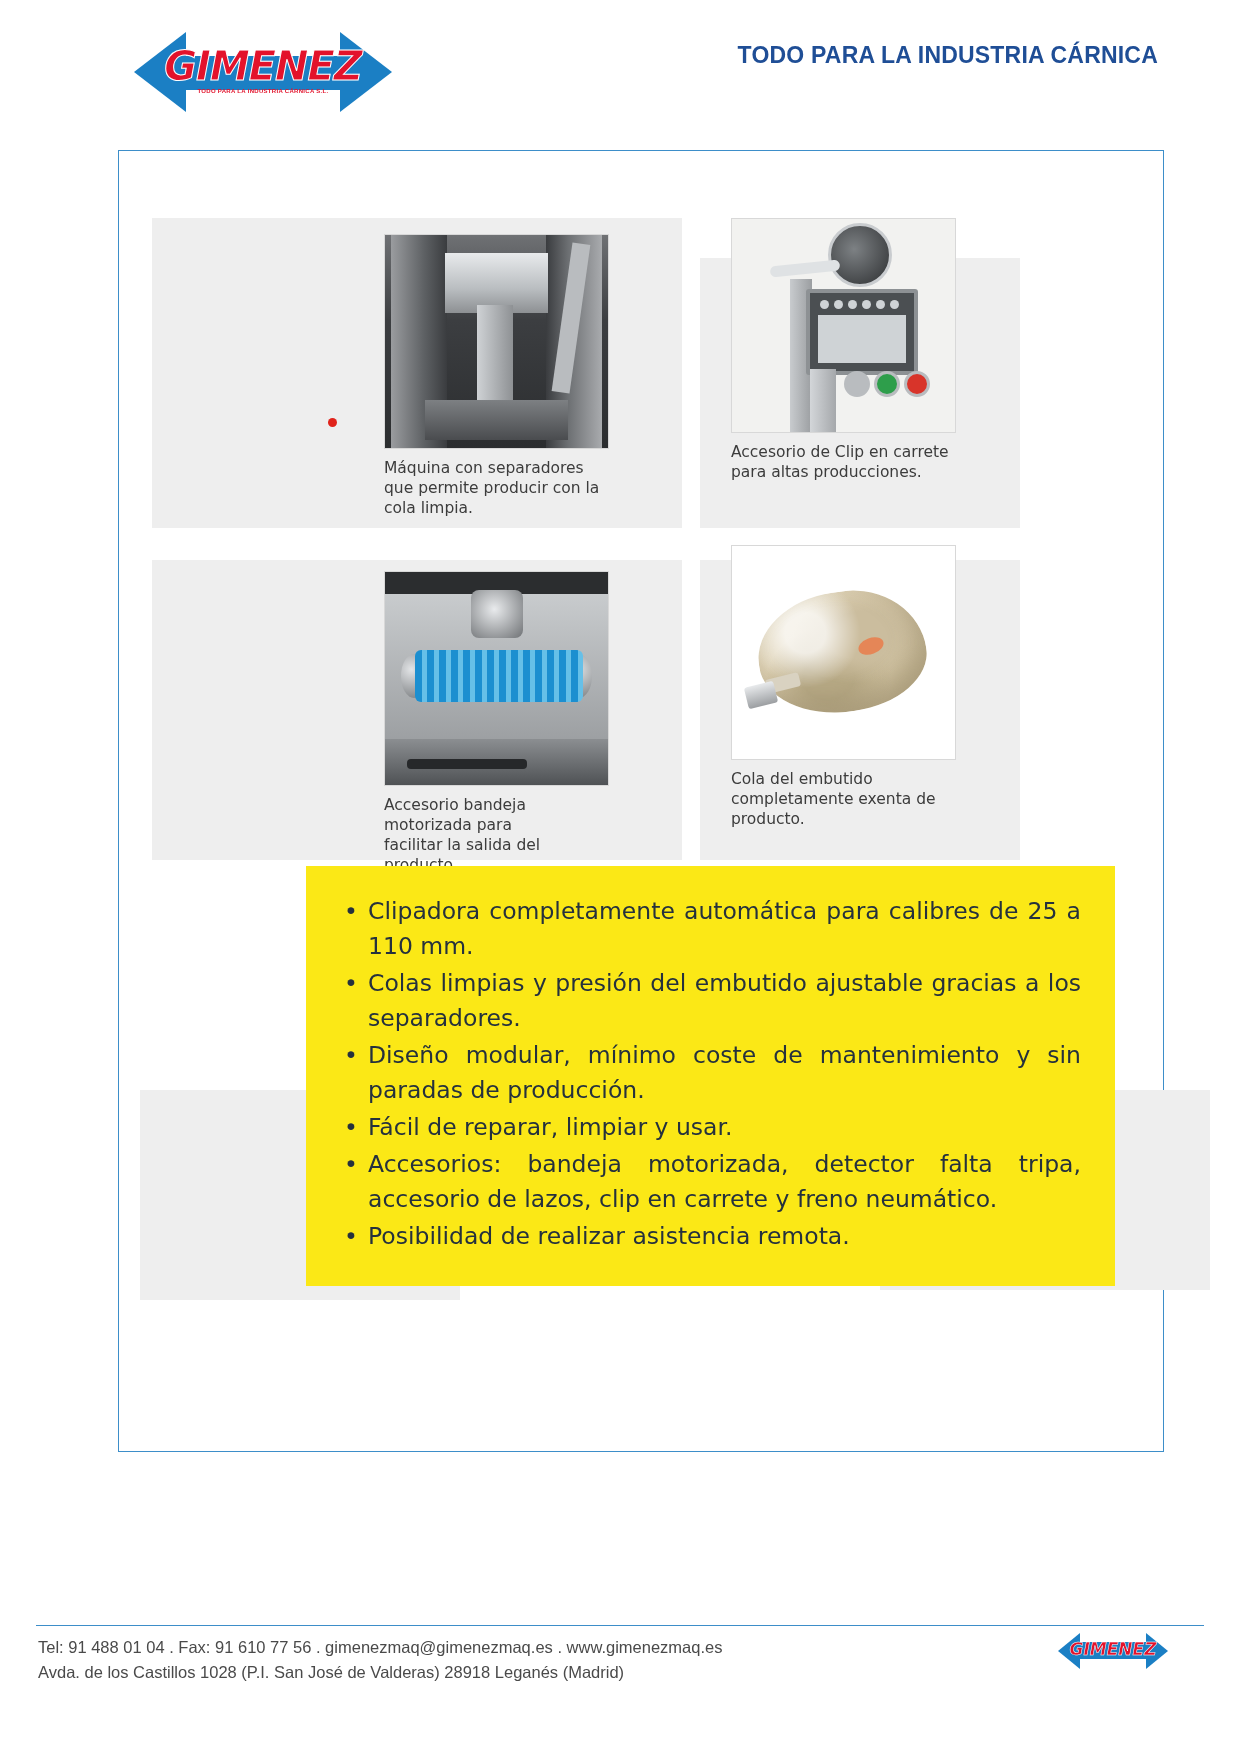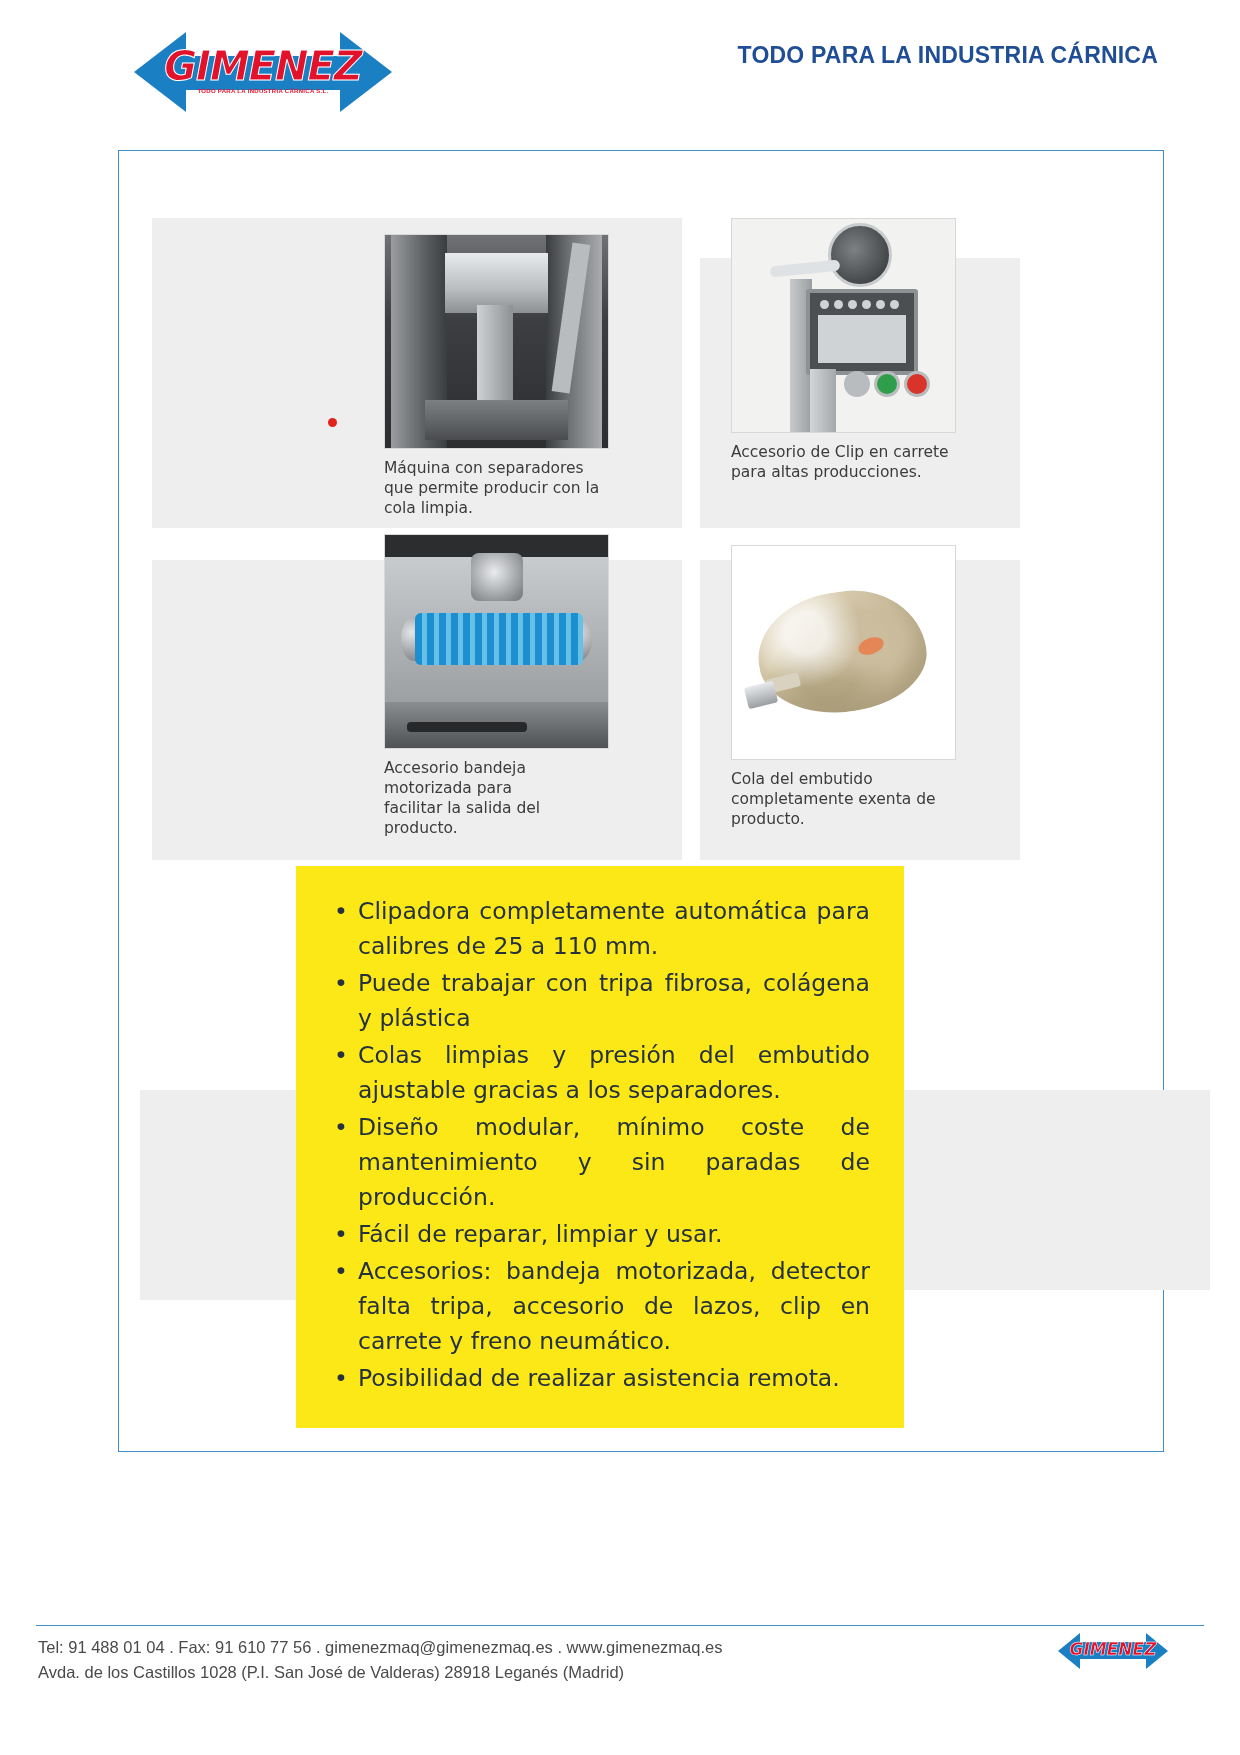--- a/index.html
+++ b/index.html
@@ -268,23 +268,23 @@
     border-radius: 3px;
   }
   .ph4 .tail {
     position: absolute; left: 34px; top: 130px; width: 34px; height: 14px;
     background: #d9d2c1; transform: rotate(-14deg); border-radius: 3px;
   }
 
   
   .yellow-box {
     position: absolute;
-    left: 296px;
+    left: 306px;
     top: 866px;
-    width: 608px;
+    width: 809px;
     background: #fbe816;
     padding: 28px 34px 30px 34px;
     box-sizing: border-box;
     z-index: 3;
   }
   .yellow-box ul {
     list-style: none;
     margin: 0;
     padding: 0;
   }
@@ -408,21 +408,21 @@
       <div class="screen"></div>
     </div>
     <div class="stand"></div>
     <div class="b-grey"></div>
     <div class="b-green"></div>
     <div class="b-red"></div>
   </div>
   <div class="caption">Accesorio de Clip en carrete para altas producciones.</div>
 </div>
 
-<div class="photo-cell" style="left:384px; top:534px; width:190px;">
+<div class="photo-cell" style="left:384px; top:571px; width:190px;">
   <div class="photo ph3">
     <div class="dark-top"></div>
     <div class="head"></div>
     <div class="roller-l"></div>
     <div class="roller-r"></div>
     <div class="belt"></div>
     <div class="dark-bottom"></div>
     <div class="bar"></div>
   </div>
   <div class="caption">Accesorio bandeja motorizada para facilitar la salida del producto.</div>
@@ -434,21 +434,20 @@
     <div class="spot"></div>
     <div class="tail"></div>
     <div class="clip"></div>
   </div>
   <div class="caption">Cola del embutido completamente exenta de producto.</div>
 </div>
 
 <div class="yellow-box">
   <ul>
     <li>Clipadora completamente automática para calibres de 25 a 110 mm.</li>
-    <li>Puede trabajar con tripa fibrosa, colágena y plástica</li>
     <li>Colas limpias y presión del embutido ajustable gracias a los separadores.</li>
     <li>Diseño modular, mínimo coste de mantenimiento y sin paradas de producción.</li>
     <li>Fácil de reparar, limpiar y usar.</li>
     <li>Accesorios: bandeja motorizada, detector falta tripa, accesorio de lazos, clip en carrete y freno neumático.</li>
     <li>Posibilidad de realizar asistencia remota.</li>
   </ul>
 </div>
 
 <div class="footer-rule"></div>
 <div class="footer-line1">Tel: 91 488 01 04 . Fax: 91 610 77 56 . gimenezmaq@gimenezmaq.es . www.gimenezmaq.es</div>

